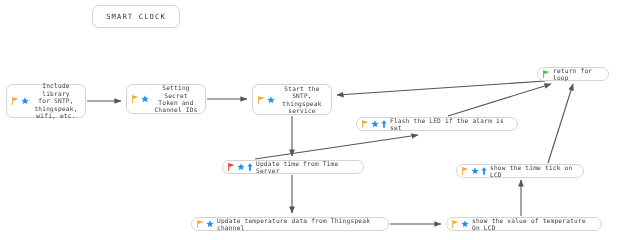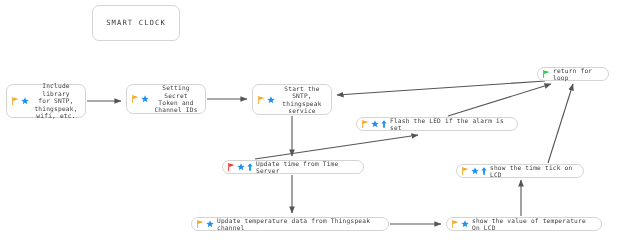--- a/index.html
+++ b/index.html
@@ -51,21 +51,21 @@
     letter-spacing: 0.2px;
     white-space: pre-line;
   }
   .node.centered .txt { text-align: center; }
   .node.multiline { align-items: center; }
 
   #title-node {
     left: 92px;
     top: 5px;
     width: 88px;
-    height: 36px;
+    height: 23px;
     justify-content: center;
     align-items: center;
   }
   #title-node .txt {
     text-align: center;
     font-size: 7.2px;
     letter-spacing: 1.1px;
     color: #3b3b3b;
   }
 

